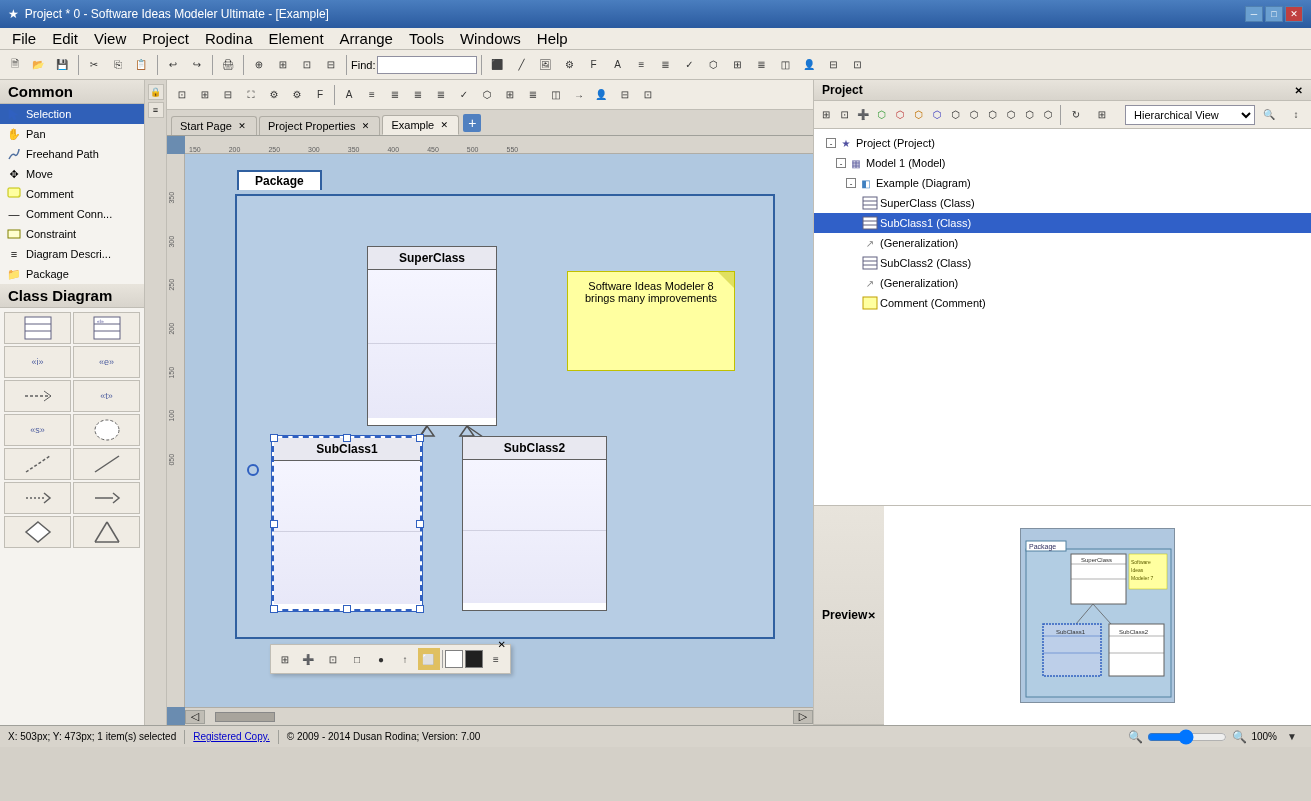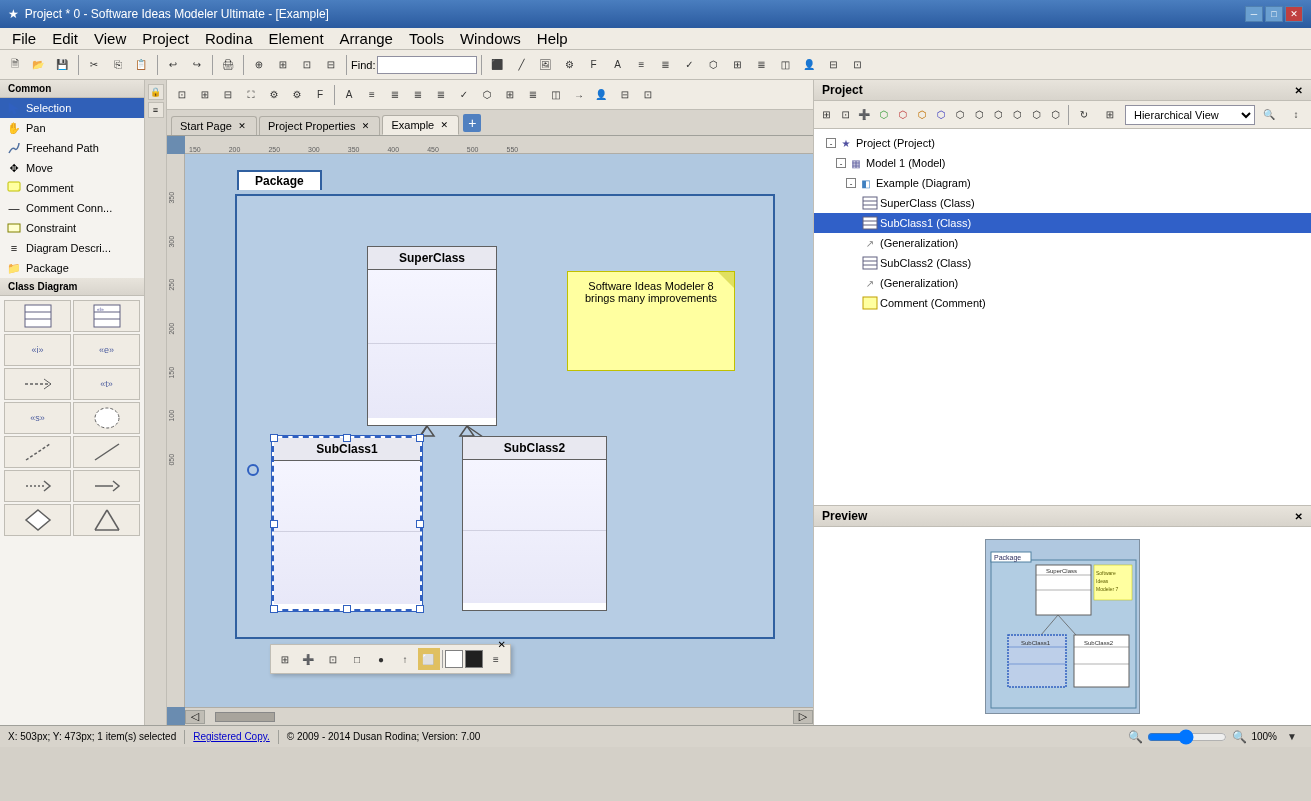--- a/index.html
+++ b/index.html
@@ -56,21 +56,21 @@
       background: #f5f3ef;
       border-right: 1px solid #c0bdb5;
       overflow-y: auto;
       display: flex; flex-direction: column;
     }
     .toolbox-section-header {
       background: linear-gradient(to bottom, #e8e4dc, #d8d4cc);
       border-bottom: 1px solid #c0bdb5;
       padding: 3px 8px;
       font-weight: bold;
-      font-size: 10px;
+      font-size: 15px;
     }
     .tool-item {
       display: flex; align-items: center; gap: 4px;
       padding: 2px 6px; cursor: pointer; font-size: 11px;
     }
     .tool-item.selected { background: #3060b8; color: white; }
     .tool-icon { width: 16px; height: 16px; display: flex; align-items: center; justify-content: center; flex-shrink: 0; }
 
     
     #diagram-section { flex: 1; display: flex; flex-direction: column; }
@@ -194,39 +194,39 @@
     }
     #project-toolbar {
       background: #f0ece4; border-bottom: 1px solid #c0bdb5;
       height: 28px; display: flex; align-items: center; padding: 2px 4px; gap: 2px;
     }
     #project-view-select {
       display: flex; align-items: center; gap: 4px; flex: 1;
     }
     #view-dropdown {
       background: white; border: 1px solid #9090a0; padding: 1px 4px;
-      font-size: 11px; height: 20px; min-width: 130px;
+      font-size: 11px; height: 20px; min-width: 130px; margin-left: 8px;
     }
     #project-tree {
       flex: 1; overflow-y: auto; padding: 4px 0;
       font-size: 11px;
     }
     .tree-item {
       display: flex; align-items: center; gap: 2px;
       padding: 2px 4px; cursor: pointer; white-space: nowrap;
     }
     .tree-item.selected { background: #3060c8; color: white; }
     .tree-expand { width: 10px; height: 10px; border: 1px solid #808080; 
                    display: flex; align-items: center; justify-content: center; font-size: 8px; flex-shrink: 0; }
     .tree-icon { width: 16px; height: 16px; flex-shrink: 0; display: flex; align-items: center; justify-content: center; font-size: 10px; }
 
     
     #preview-panel {
       height: 220px; border-top: 1px solid #c0bdb5;
-      display: flex; flex-direction: column;
+      display: flex; flex-direction: row;
     }
     #preview-header {
       background: linear-gradient(to bottom, #e8e4dc, #d8d4cc);
       border-bottom: 1px solid #c0bdb5;
       padding: 3px 8px; font-size: 12px; font-weight: bold;
       display: flex; align-items: center; justify-content: space-between;
     }
     #preview-content {
       flex: 1; background: white; overflow: hidden;
       display: flex; align-items: center; justify-content: center; padding: 4px;

